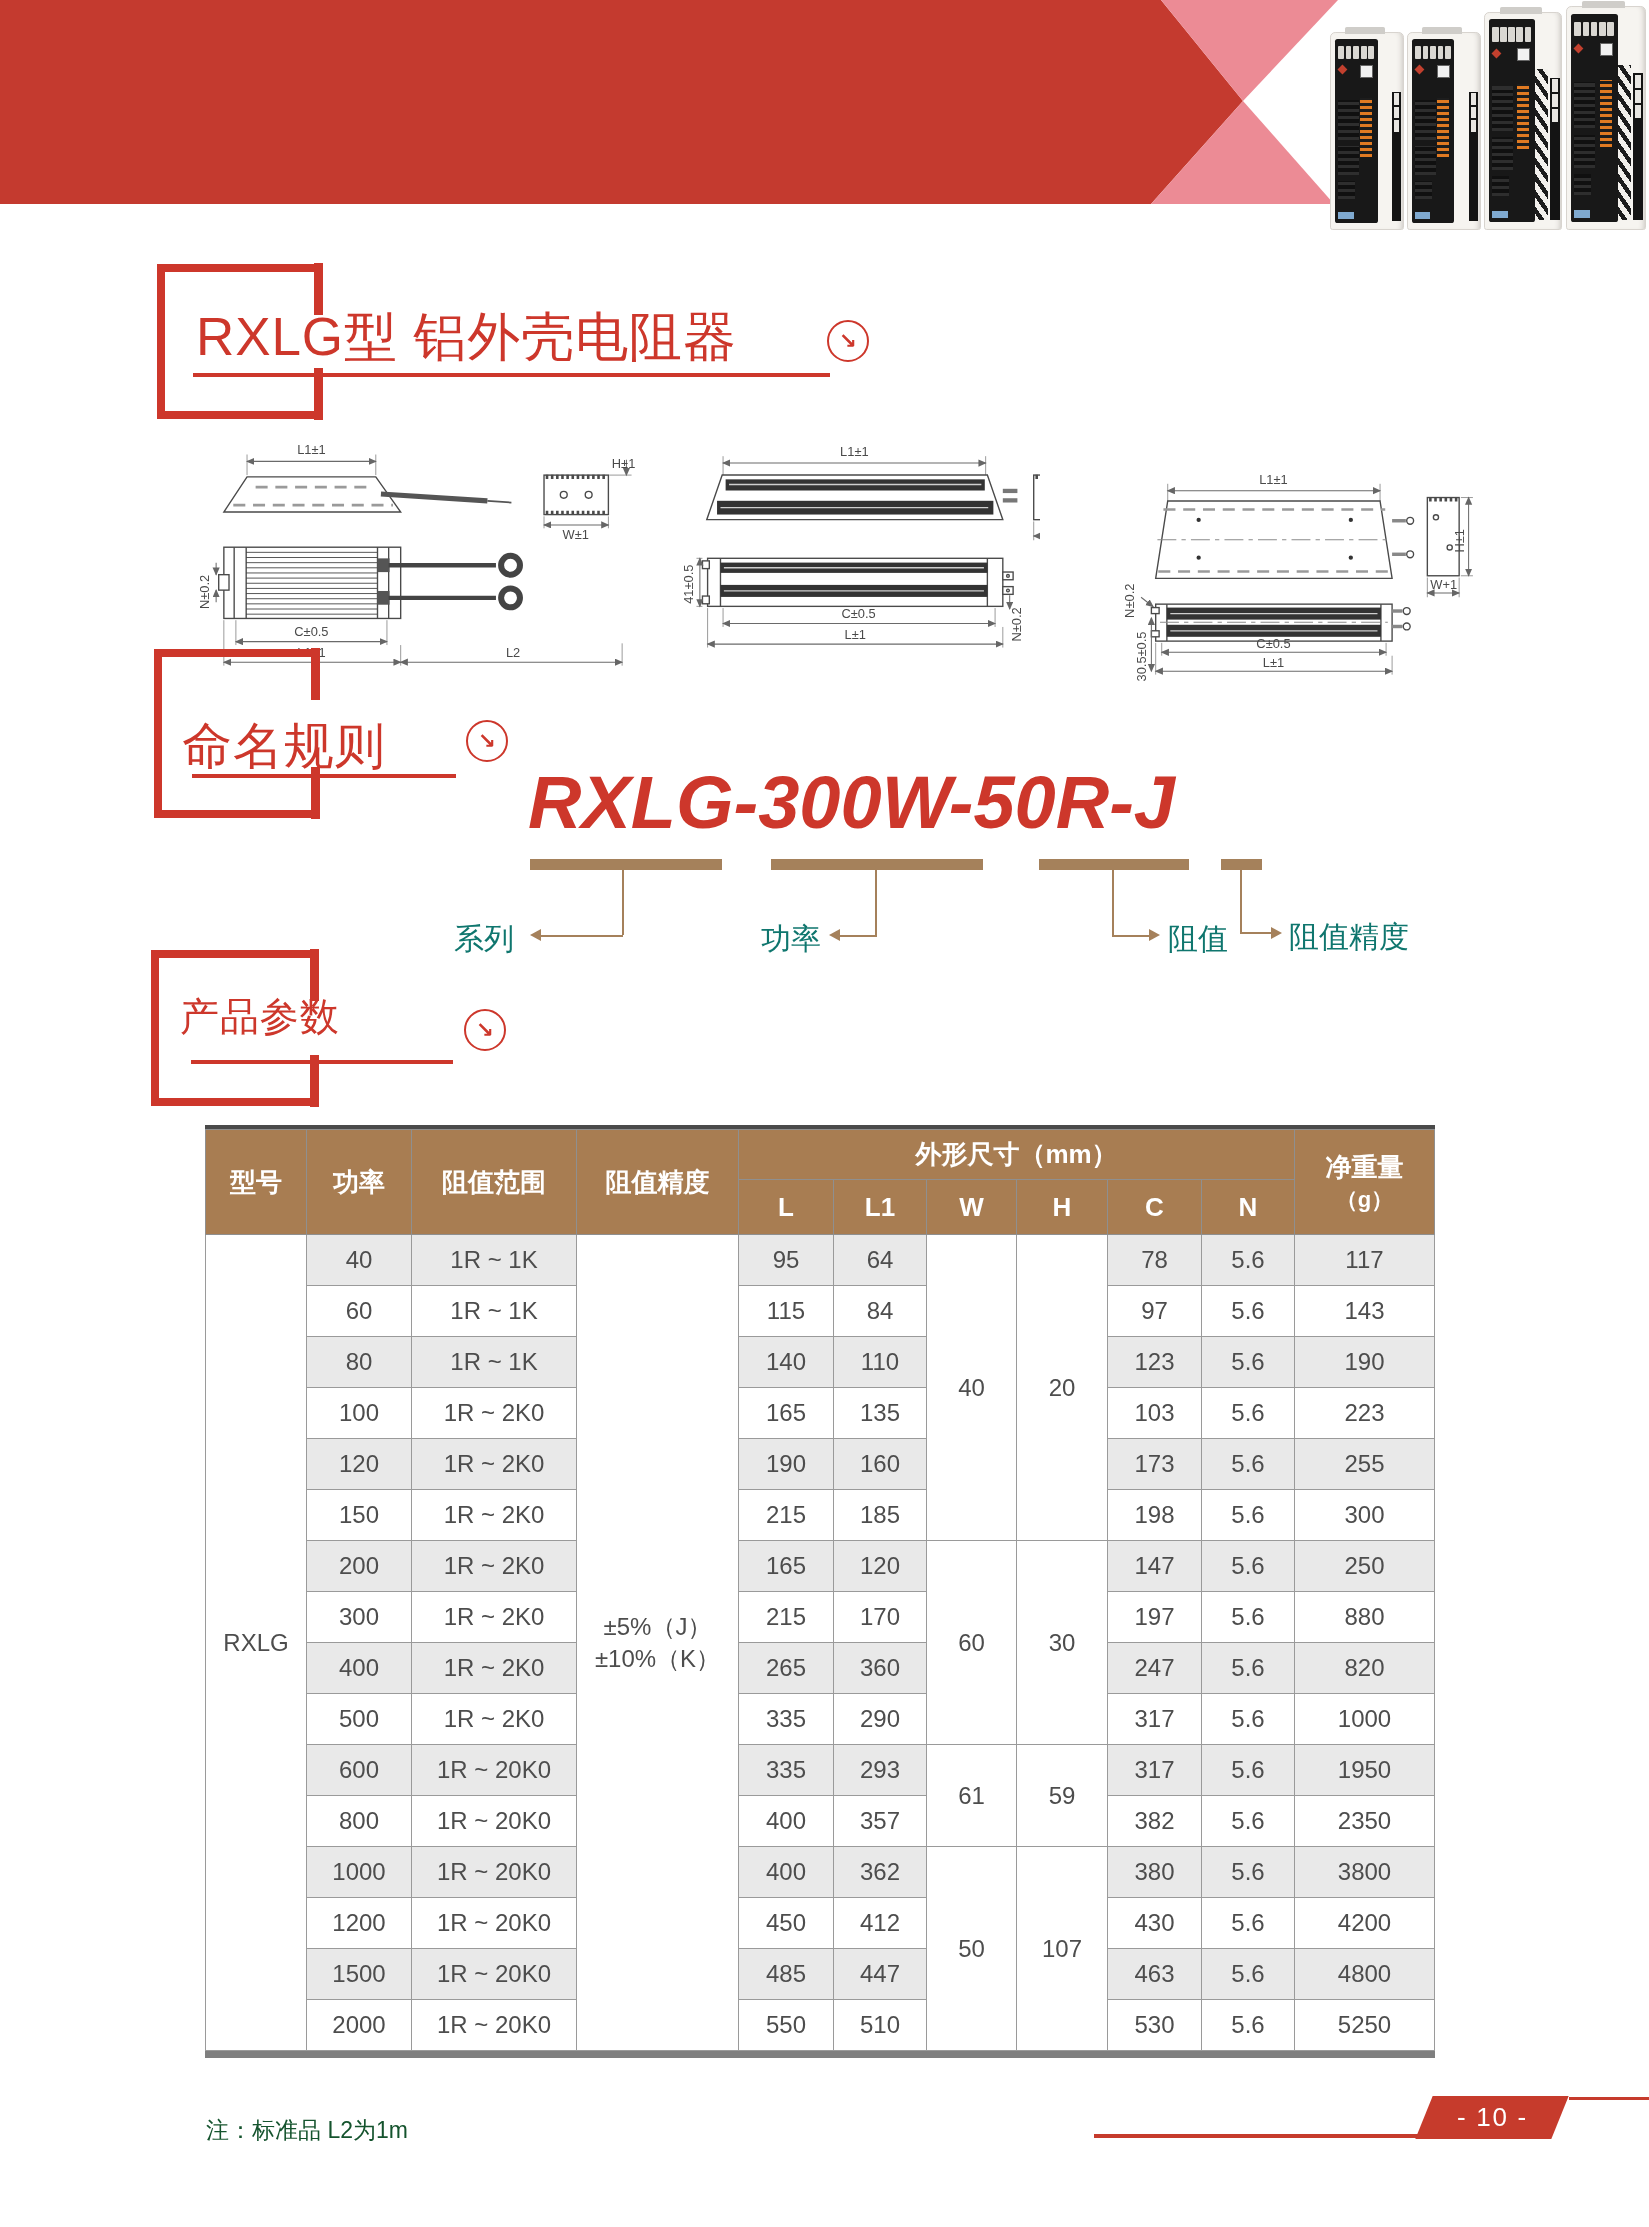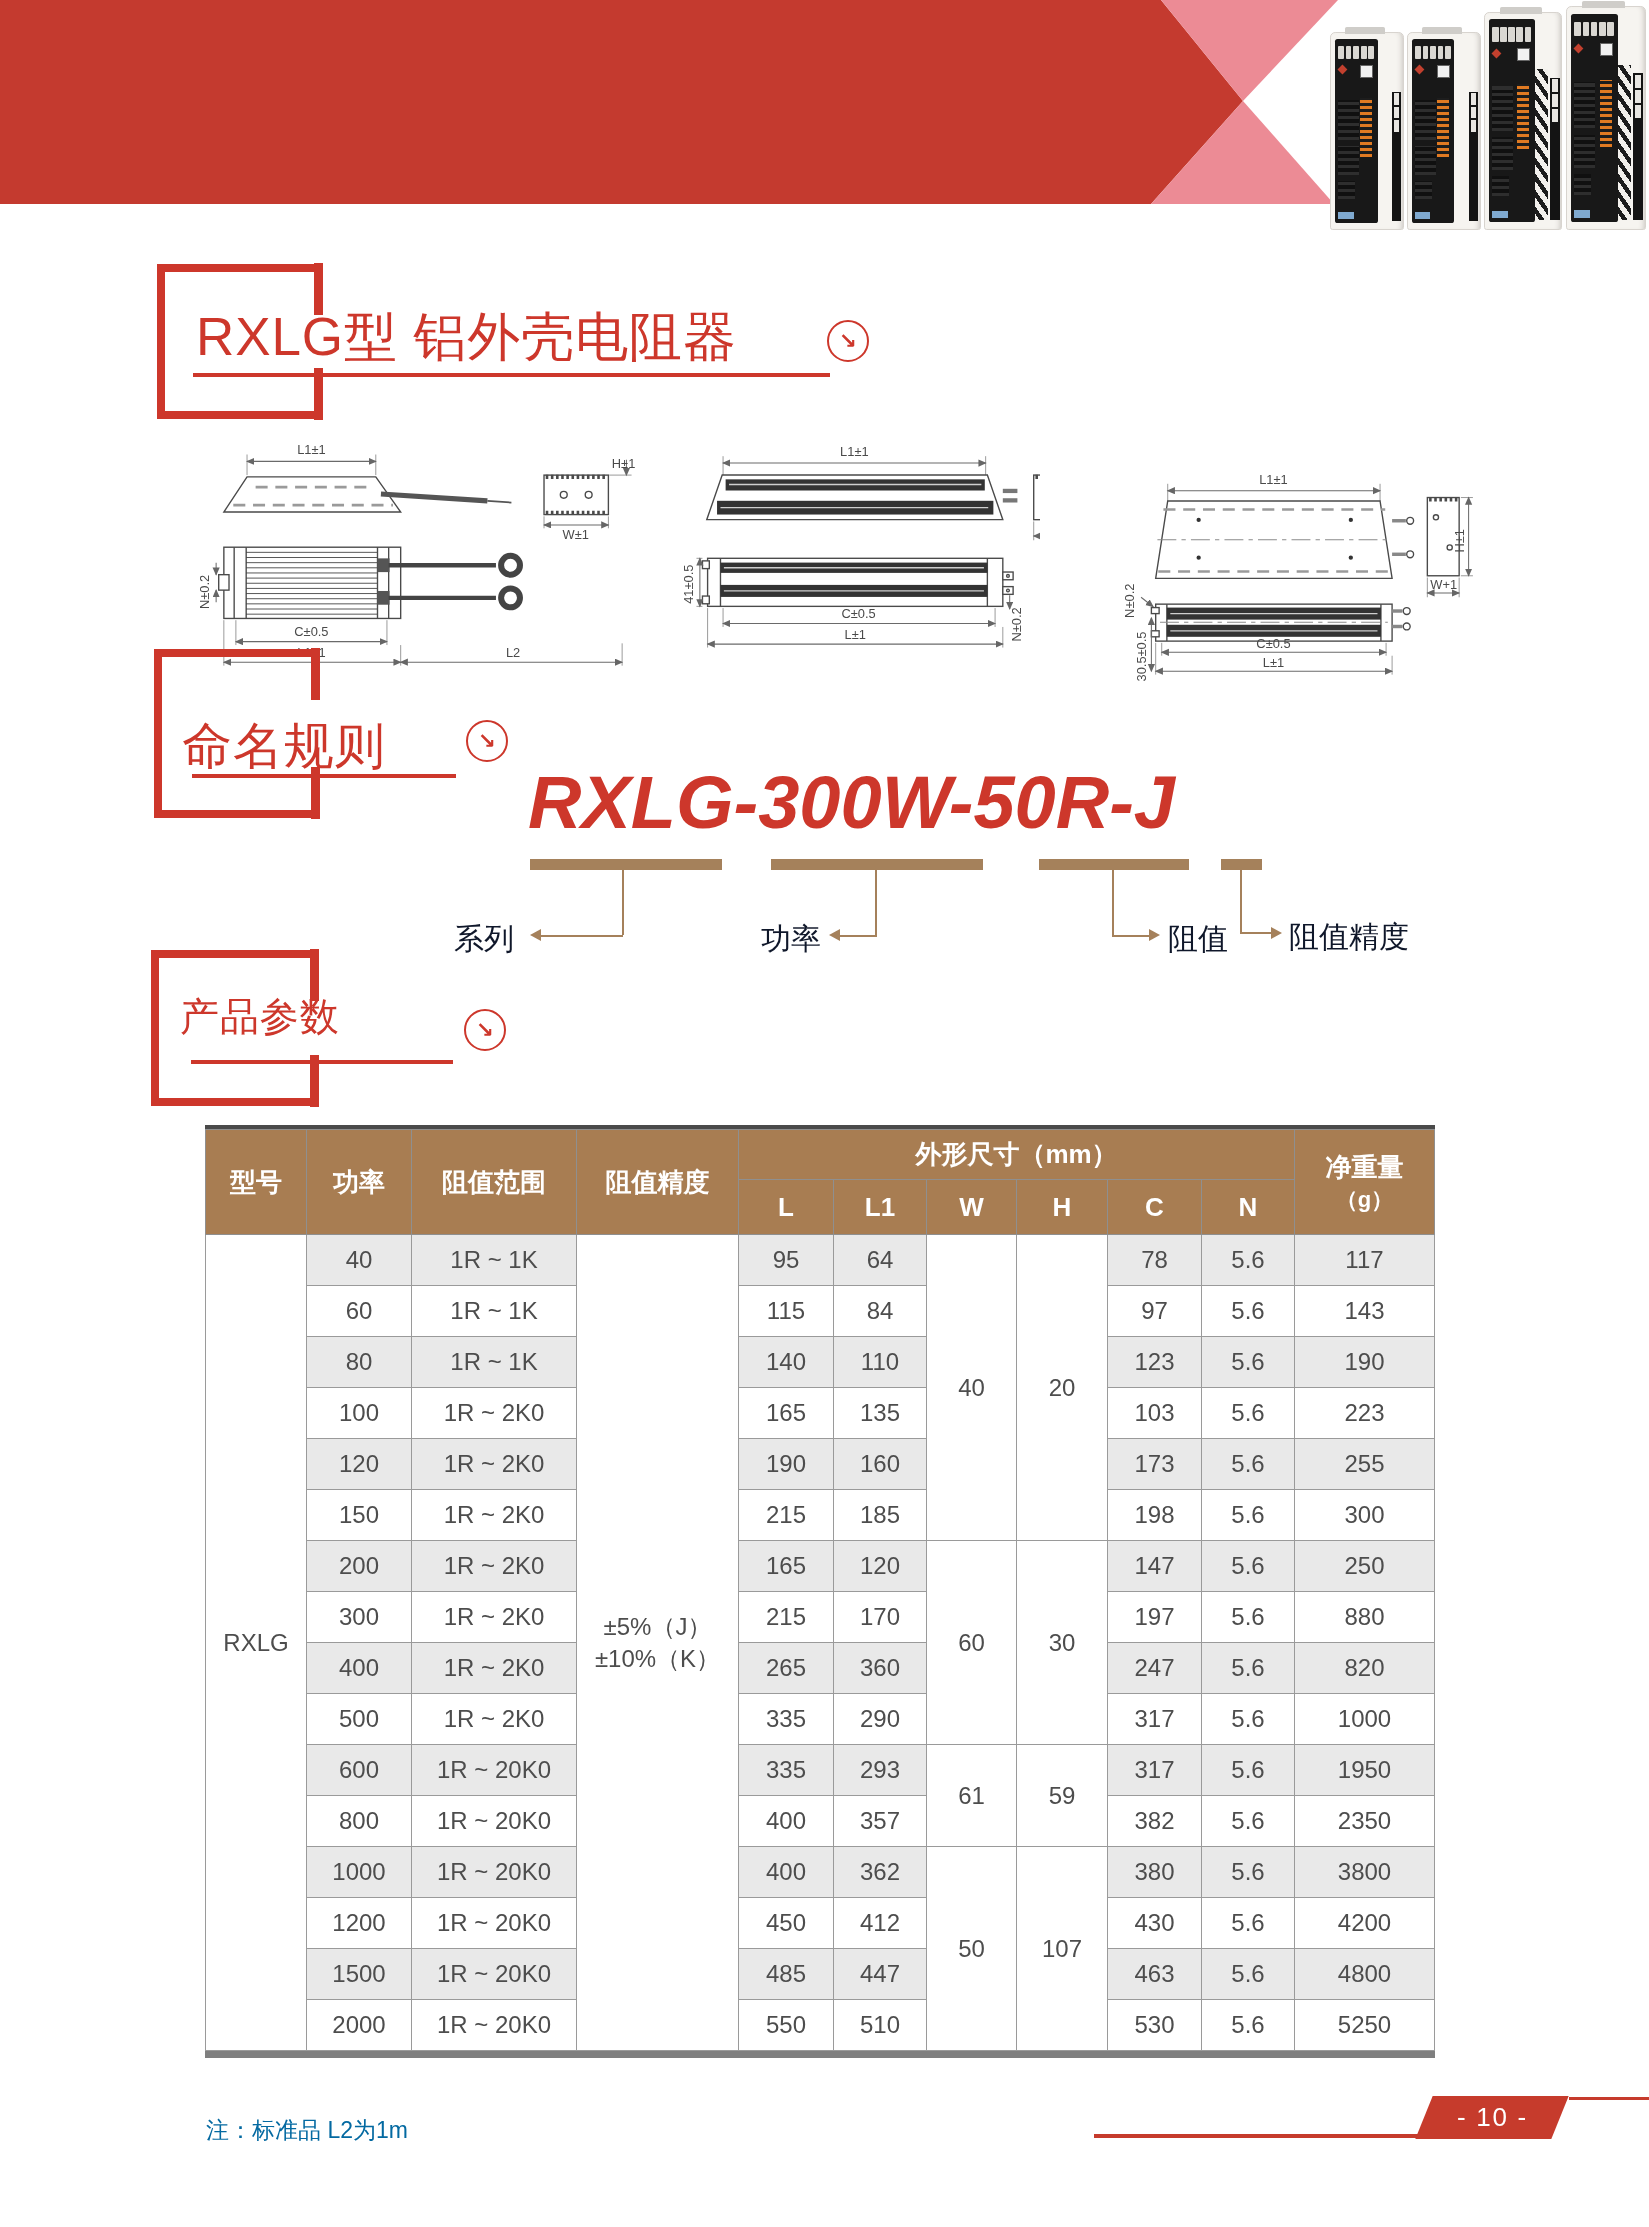--- a/index.html
+++ b/index.html
@@ -44,21 +44,21 @@
   .underline{position:absolute;background:#cd372b;height:4.3px;}
   .circ{position:absolute;width:38px;height:38px;border:2.6px solid #cd372b;border-radius:50%;
         display:flex;align-items:center;justify-content:center;color:#cd372b;font-size:21.5px;font-weight:bold;}
 
   
   .model-text{position:absolute;color:#cd372b;font-weight:bold;font-size:74px;line-height:1;white-space:nowrap;}
   .nbar{position:absolute;height:11px;background:#a5815b;}
   .nline{position:absolute;background:#a5815b;}
   .ah-l{position:absolute;width:0;height:0;border-top:6px solid transparent;border-bottom:6px solid transparent;border-right:11px solid #a5815b;}
   .ah-r{position:absolute;width:0;height:0;border-top:6px solid transparent;border-bottom:6px solid transparent;border-left:11px solid #a5815b;}
-  .nlabel{position:absolute;font-size:30px;color:#0f172a;white-space:nowrap;}
+  .nlabel{position:absolute;font-size:30px;color:#0f766e;white-space:nowrap;}
 
   
   svg text{font-family:"Liberation Sans","DejaVu Sans",sans-serif;fill:#4a4a4a;font-size:15px;}
   .ol{fill:#fff;stroke:#4a4a4a;stroke-width:1.6;}
   .ln{stroke:#4a4a4a;stroke-width:1.6;fill:none;}
   .fin{stroke:#3c3c3c;stroke-width:1;}
   .dim{stroke:#6a6a6a;stroke-width:1.2;fill:none;}
   .ext{stroke:#8a8a8a;stroke-width:1;}
   .dsh{stroke:#9a9a9a;stroke-width:3;stroke-dasharray:14 9;}
   .cl{stroke:#8a8a8a;stroke-width:1.2;stroke-dasharray:22 6 5 6;}
@@ -67,21 +67,21 @@
 
   
   .tblwrap{position:absolute;left:205px;top:1125px;width:1230px;border-top:4.3px solid #4a4a4a;border-bottom:7.7px solid #7f7f7f;}
   table{border-collapse:collapse;width:1230px;table-layout:fixed;}
   th{background:#a87d52;color:#fff;font-weight:bold;font-size:26px;border:1.7px solid #8f8f8f;padding:0;text-align:center;}
   td{border:1.7px solid #9a9a9a;font-size:24px;color:#4d4d4d;text-align:center;height:50px;padding:0;background:#fff;}
   tbody tr:nth-child(odd) td.s{background:#e9e9e9;}
   .w-unit{font-size:22px;}
 
   
-  .note{position:absolute;font-size:23px;color:#0369a1;}
+  .note{position:absolute;font-size:23px;color:#14532d;}
   .fline{position:absolute;background:#c63b2c;}
   .pgram{position:absolute;left:1424px;top:2096px;width:136px;height:43px;background:#c63b2c;transform:skewX(-22deg);
          display:flex;align-items:center;justify-content:center;}
   .pgram span{transform:skewX(22deg);color:#fff;font-size:26px;letter-spacing:1.7px;}
 </style>
 </head>
 <body>
 
 <div class="banner">
   <div class="banner-red"></div>

